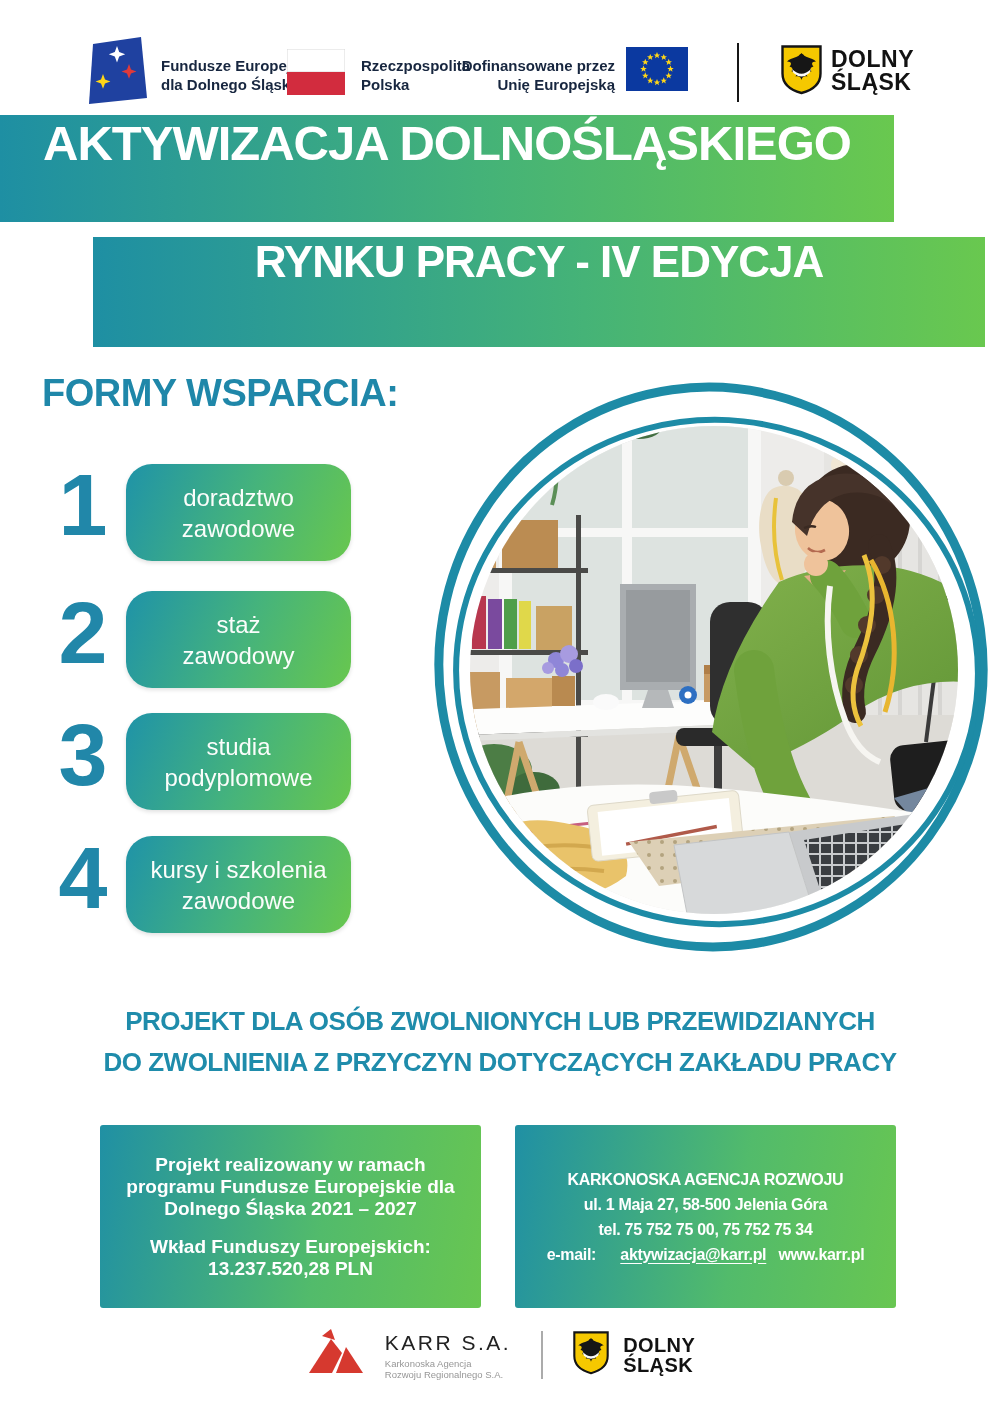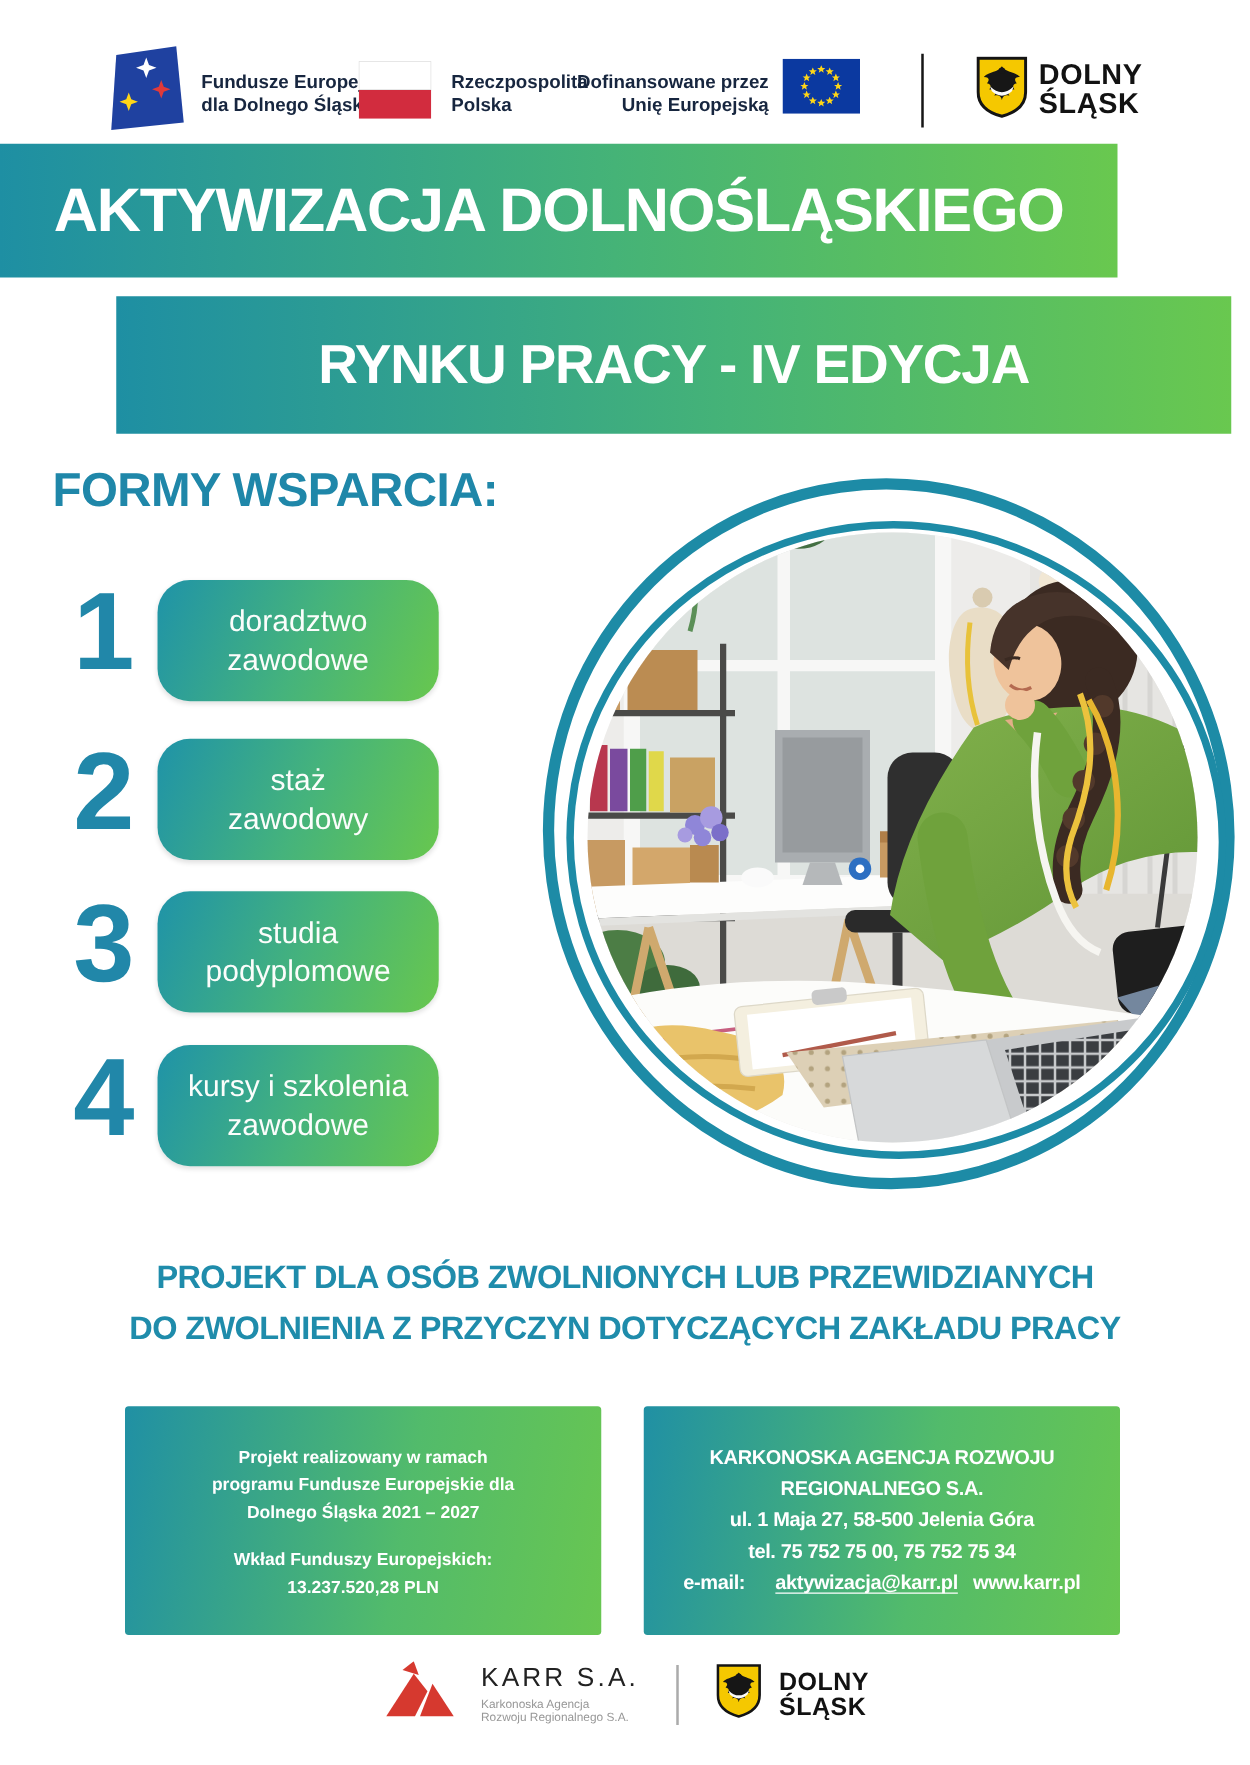--- a/index.html
+++ b/index.html
@@ -7,21 +7,21 @@
         font-family:"Liberation Sans",sans-serif;margin:0 auto;}
   .abs{position:absolute;}
 
   
   .logo-caption{font-size:15px;line-height:19px;font-weight:700;color:#17263f;}
   .cofund{width:155px;text-align:right;}
   .hdr-divider{width:2px;height:59px;background:#161616;}
   .ds-word{font-size:23px;line-height:23px;font-weight:700;color:#121212;letter-spacing:.5px;}
 
   
-  .banner{display:flex;align-items:center;justify-content:center;
+  .banner{display:flex;align-items:flex-start;justify-content:center;
           background:linear-gradient(90deg,#1e8fa3 0%,#45b377 55%,#69c84f 100%);}
   .banner1{left:0;top:115px;width:894px;height:107px;}
   .banner2{left:93px;top:237px;width:892px;height:110px;}
   .banner-text{color:#ffffff;font-weight:700;letter-spacing:-1px;white-space:nowrap;}
   .banner1 .banner-text{font-size:49px;}
   .banner2 .banner-text{font-size:44px;}
 
   
   .support-heading{left:42px;top:372px;font-size:38px;font-weight:700;color:#1f87a9;letter-spacing:-.5px;}
   .row-num{left:46px;width:74px;text-align:center;font-size:88px;line-height:100px;
@@ -33,21 +33,21 @@
 
   
   .project-note{left:0;top:1001px;width:1000px;text-align:center;
                 color:#1f8cab;font-size:26px;line-height:41px;font-weight:700;letter-spacing:-.5px;}
 
   
   .info-box{top:1125px;width:381px;height:183px;border-radius:3px;
             background:linear-gradient(100deg,#2090a4 0%,#52bb6b 58%,#68c651 100%);
             color:#ffffff;text-align:center;font-weight:700;
             display:flex;flex-direction:column;justify-content:center;}
-  .info-box-left{left:100px;font-size:14px;line-height:22px;}
+  .info-box-left{left:100px;font-size:19px;line-height:22px;}
   .info-box-right{left:515px;font-size:16px;line-height:25px;letter-spacing:-.3px;}
   .box-gap{height:16px;}
   .email-link{text-decoration:underline;text-underline-offset:3px;color:#ffffff;}
 
   
   .footer{left:0;top:1329px;width:1000px;display:flex;align-items:center;justify-content:center;gap:14px;}
   .karr-name{font-size:21px;font-weight:500;letter-spacing:2.5px;color:#222222;}
   .karr-sub{font-size:9.5px;line-height:11px;color:#979797;margin-top:3px;}
   .footer-divider{width:2px;height:48px;background:#ababab;margin:0 16px;}
   .footer-ds-word{font-size:20px;line-height:20px;font-weight:700;color:#121212;letter-spacing:.4px;}
@@ -367,21 +367,20 @@
     <div>Projekt realizowany w ramach</div>
     <div>programu Fundusze Europejskie dla</div>
     <div>Dolnego Śląska 2021 – 2027</div>
     <div class="box-gap"></div>
     <div>Wkład Funduszy Europejskich:</div>
     <div>13.237.520,28 PLN</div>
   </div>
 
   <div class="abs info-box info-box-right">
     <div>KARKONOSKA AGENCJA ROZWOJU</div>
-    <div>REGIONALNEGO S.A.</div>
     <div>ul. 1 Maja 27, 58-500 Jelenia Góra</div>
     <div>tel. 75 752 75 00, 75 752 75 34</div>
     <div>
       <span>e-mail:</span>
       <span class="email-link" style="margin:0 8px 0 20px;text-decoration:underline;">aktywizacja@karr.pl</span>
       <span>www.karr.pl</span>
     </div>
   </div>
 
   <div class="abs footer">

